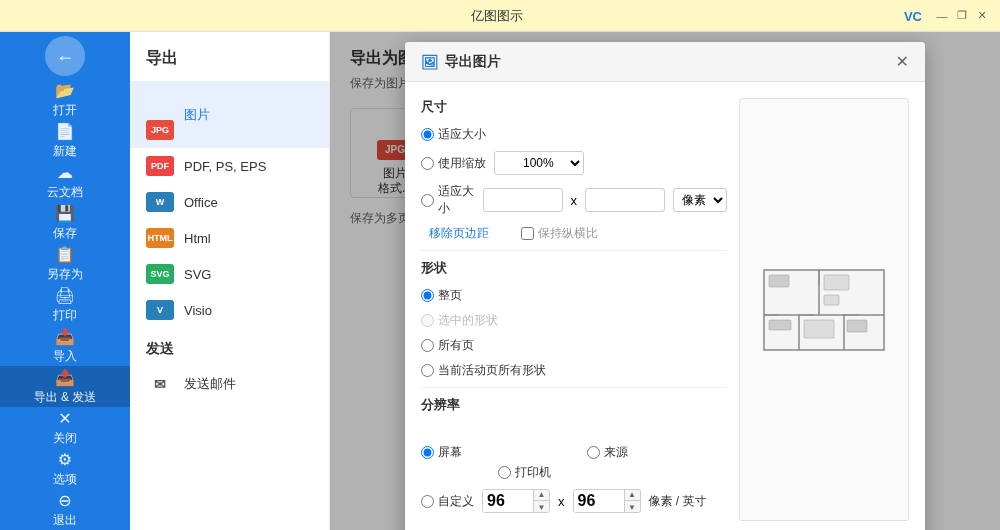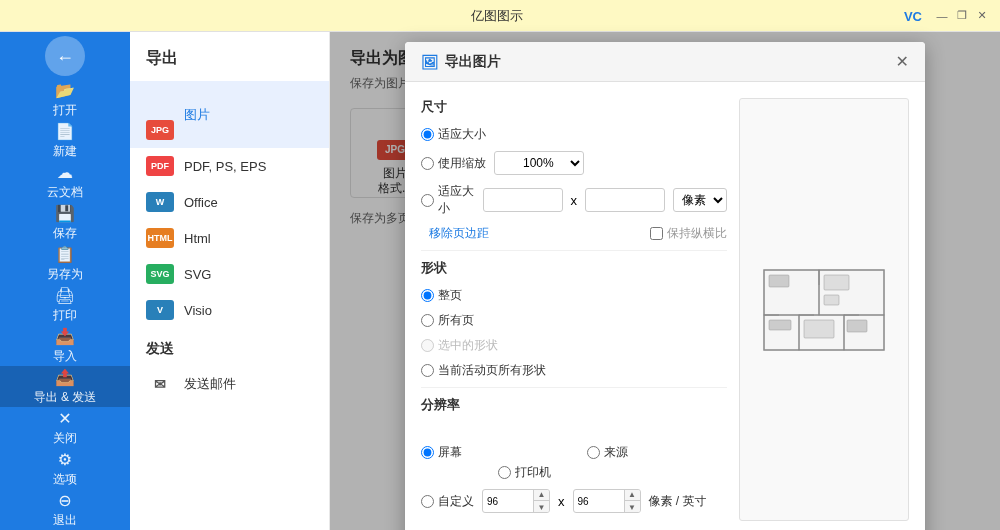--- a/index.html
+++ b/index.html
@@ -193,21 +193,21 @@
     .form-link { font-size: 12px; color: #1e7be2; cursor: pointer; }
 
     .checkbox-label { display: flex; align-items: center; gap: 4px; font-size: 12px; color: #999; cursor: pointer; }
     .checkbox-label input[type=checkbox] { margin: 0; }
 
     .divider-row { height: 1px; background: #f0f0f0; margin: 8px 0; }
 
     .resolution-row { display: flex; align-items: center; gap: 16px; }
 
     .spinner-input { display: flex; align-items: center; border: 1px solid #ccc; border-radius: 3px; overflow: hidden; height: 24px; }
-    .spinner-input input { border: none; width: 50px; padding: 2px 4px; font-size: 10px; outline: none; }
+    .spinner-input input { border: none; width: 50px; padding: 2px 4px; font-size: 16px; outline: none; font-weight: bold; }
     .spinner-btns { display: flex; flex-direction: column; }
     .spinner-btn { height: 12px; width: 16px; display: flex; align-items: center; justify-content: center; background: #f5f5f5; border: none; cursor: pointer; font-size: 8px; color: #666; border-left: 1px solid #ccc; }
     .spinner-btn:first-child { border-bottom: 1px solid #ccc; }
 
     .dialog-footer { padding: 10px 16px; border-top: 1px solid #e0e0e0; display: flex; justify-content: flex-end; gap: 8px; }
     .btn-primary { background: #1e7be2; color: #fff; border: none; border-radius: 3px; padding: 6px 20px; font-size: 13px; cursor: pointer; }
     .btn-default { background: #f5f5f5; color: #333; border: 1px solid #ccc; border-radius: 3px; padding: 6px 20px; font-size: 13px; cursor: pointer; }
 
     
     .dialog-preview {
@@ -392,47 +392,47 @@
                     <span>适应大小</span>
                   </label>
                   <input type="text" class="form-input w80" style="">
                   <span>x</span>
                   <input type="text" class="form-input w80" style="">
                   <select class="form-select">
                     <option>像素</option>
                     <option>英寸</option>
                   </select>
                 </div>
-                <div class="form-row" style="padding-left:8px;gap:19px;justify-content:space-between;">
+                <div class="form-row" style="padding-left:8px;gap:32px;">
                   <span class="form-link">移除页边距</span>
                   <label class="checkbox-label">
                     <input type="checkbox" style="">
                     <span>保持纵横比</span>
                   </label>
                 </div>
 
                 <div class="divider-row"></div>
 
                 <div class="form-section-title">形状</div>
                 <div class="form-row">
                   <label class="radio-label">
                     <input type="radio" name="shape" checked="" style="">
                     <span>整页</span>
                   </label>
                 </div>
                 <div class="form-row">
-                  <label class="radio-label">
-                    <input type="radio" name="shape" style="">
-                    <span>所有页</span>
-                  </label>
-                </div>
-                <div class="form-row">
                   <label class="radio-label" style="color:#bbb;">
                     <input type="radio" name="shape" disabled="" style="">
                     <span style="color:#bbb;">选中的形状</span>
+                  </label>
+                </div>
+                <div class="form-row">
+                  <label class="radio-label">
+                    <input type="radio" name="shape" style="">
+                    <span>所有页</span>
                   </label>
                 </div>
                 <div class="form-row">
                   <label class="radio-label">
                     <input type="radio" name="shape" style="">
                     <span>当前活动页所有形状</span>
                   </label>
                 </div>
 
                 <div class="divider-row"></div>

